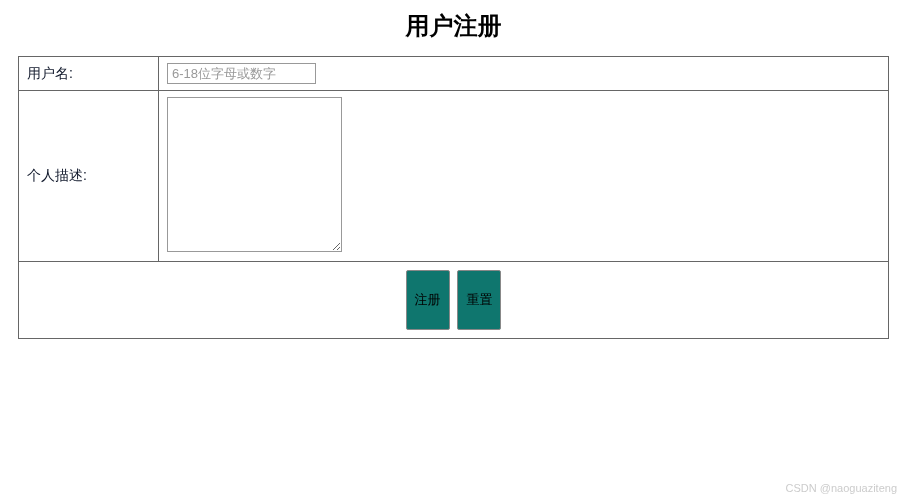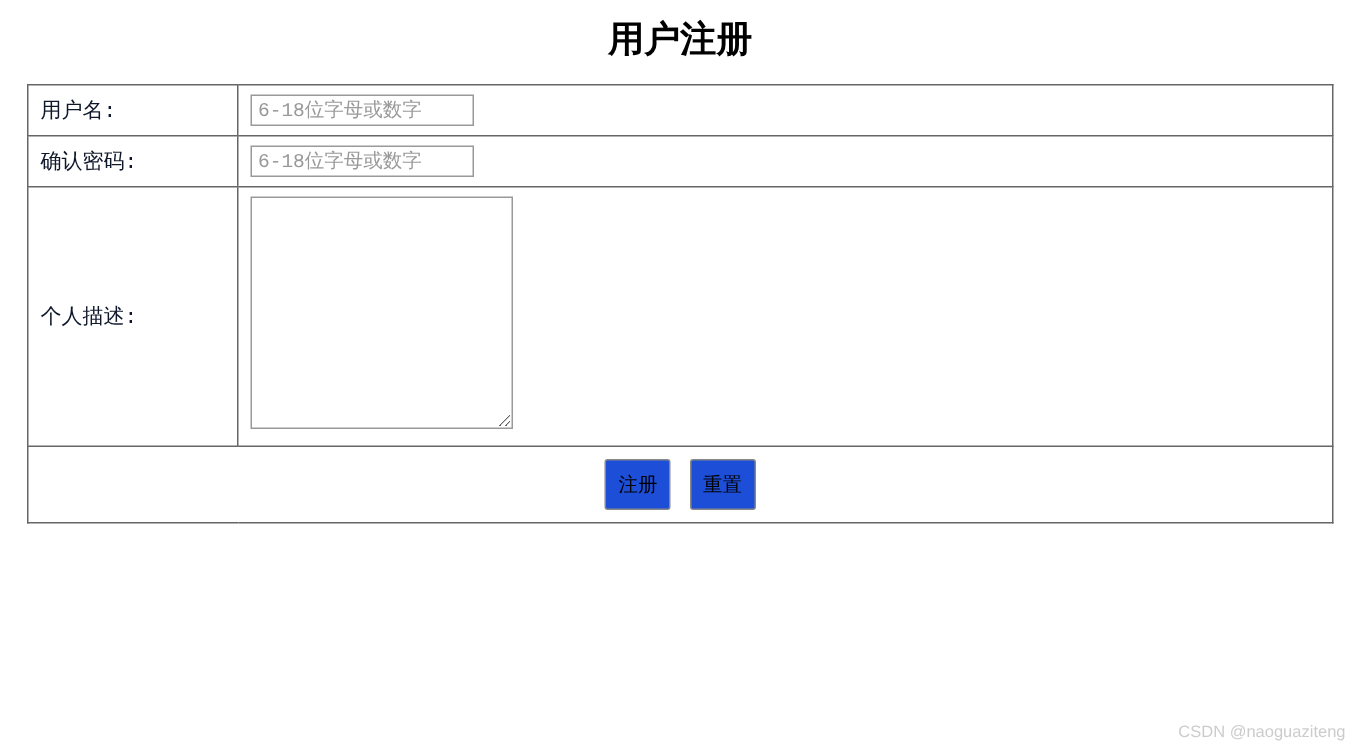--- a/index.html
+++ b/index.html
@@ -1,19 +1,18 @@
 <!DOCTYPE html>
 <html><head>
   <meta charset="utf-8">
   <style>
     * {
       box-sizing: border-box;
       margin: 0;
       padding: 0;
-      font-family: Liberation Mono, monospace;
     }
     body {
       font-family: Arial, "Microsoft YaHei", sans-serif;
       background: #fff;
       padding: 10px 18px;
       width: 907px;
     }
     h1 {
       text-align: center;
       font-size: 24px;
@@ -66,23 +65,23 @@
     input[type="radio"], input[type="checkbox"] {
       vertical-align: middle;
       margin-right: 1px;
     }
     .button-row {
       text-align: center;
       padding: 8px;
     }
     button {
       font-size: 13px;
-      padding: 7px 8px;
+      padding: 20px 8px;
       border: 1px solid #888;
-      background: #1d4ed8;
+      background: #0f766e;
       border-radius: 2px;
       cursor: pointer;
       margin: 0 2px;
     }
     .watermark {
       position: fixed;
       bottom: 6px;
       right: 10px;
       font-size: 11px;
       color: #ccc;
@@ -97,26 +96,20 @@
 
 <table>
   <tbody>
       <tr>
     <td class="label-cell">用户名:</td>
     <td>
       <input type="text" placeholder="6-18位字母或数字" style="">
     </td>
   </tr>
   <tr>
-    <td class="label-cell">确认密码:</td>
-    <td>
-      <input type="password" placeholder="6-18位字母或数字" style="">
-    </td>
-  </tr>
-  <tr>
     <td class="label-cell desc-label">个人描述:</td>
     <td>
       <textarea style=""></textarea>
     </td>
   </tr>
   <tr>
     <td colspan="2" class="button-row">
       <button type="submit">注册</button>
       <button type="reset">重置</button>
     </td>

